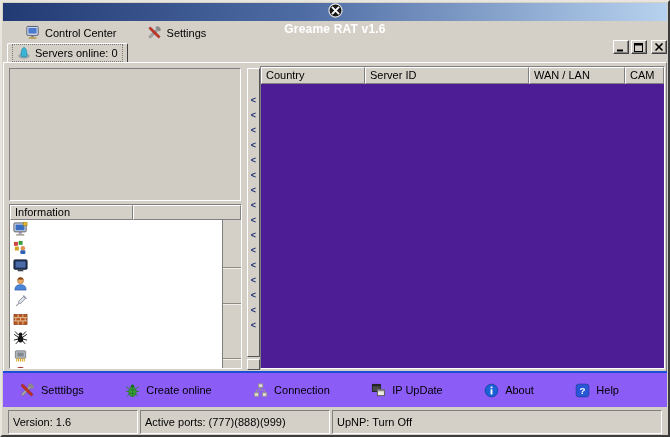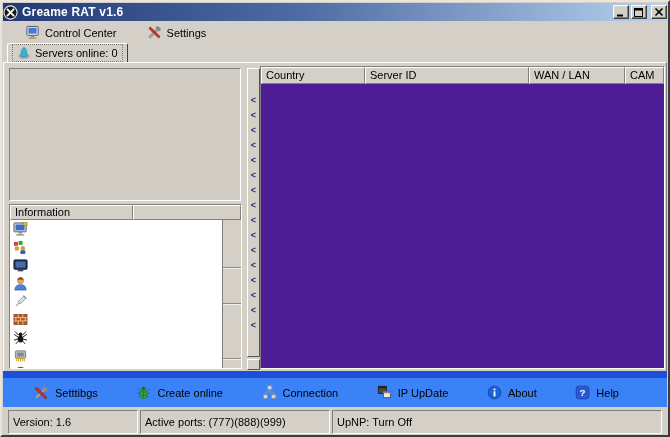--- a/index.html
+++ b/index.html
@@ -3,21 +3,21 @@
 <meta charset="utf-8">
 <style>
   * { box-sizing: border-box; margin: 0; padding: 0; }
   html,body { width:670px; height:437px; background:#fff; font-family:"Liberation Sans",sans-serif; font-size:11px; color:#000; }
   .window { position:relative; width:670px; height:437px; background:#d4d0c8; overflow:hidden;
             border:2px solid; border-color:#e8e5de #3c3c3c #3c3c3c #e8e5de; }
 
   
   .titlebar { position:absolute; left:1px; top:1px; right:1px; height:18px;
               background:linear-gradient(90deg,#223a74 0%,#4e6ca4 45%,#b7d2ee 100%);
-              display:flex; align-items:center; gap:4px; padding:0 0; }
+              display:flex; align-items:center; gap:4px; padding:0 0;flex-direction:column; }
   .titlebar .title { color:#fff; font-weight:bold; font-size:12px; letter-spacing:.2px; }
   .app-icon { width:15px; height:15px; display:block; }
   .win-controls { margin-left:auto; display:flex; gap:2px; align-items:center; }
   .win-btn { width:16px; height:14px; background:#d4d0c8; display:flex; align-items:center; justify-content:center;
              border:1px solid; border-color:#fff #404040 #404040 #fff; box-shadow:inset -1px -1px 0 #808080; }
   .win-btn.close { margin-left:2px; }
 
   
   .menubar { position:absolute; left:1px; top:20px; right:1px; height:21px;
              display:flex; align-items:center; gap:26px; padding-left:20px; }
@@ -57,23 +57,23 @@
   .splitter-stub { position:absolute; left:243px; top:296px; width:13px; height:11px; background:#d4d0c8;
                    border:1px solid; border-color:#fff #555 #555 #fff; }
 
   .server-list { position:absolute; left:256px; top:3px; width:405px; height:303px; background:#4c1d95;
                  border:1px solid; border-color:#808080 #fff #fff #808080; overflow:hidden; }
   .server-list .lv-header { height:17px; }
   .server-list .lv-hcell { line-height:15px; }
   .sc1{width:104px;} .sc2{width:164px;} .sc3{width:96px;} .sc4{flex:1;}
 
   
-  .btoolbar { position:absolute; left:1px; top:369px; right:1px; height:36px; background:#3b82f6;
-              border-top:7px solid #1d4ed8; display:flex; align-items:center; justify-content:space-between;
-              padding:0 48px 0 30px; }
+  .btoolbar { position:absolute; left:1px; top:369px; right:1px; height:36px; background:#8b5cf6;
+              border-top:2px solid #1d4ed8; display:flex; align-items:center; justify-content:space-between;
+              padding:0 48px 0 16px; }
   .btool-item { display:flex; align-items:center; gap:6px; cursor:default; }
 
   
   .statusbar { position:absolute; left:1px; top:406px; right:1px; bottom:1px;
                display:flex; gap:2px; padding:2px 5px 2px 5px; }
   .status-panel { border:1px solid; border-color:#808080 #fff #fff #808080;
                   display:flex; align-items:center; padding:11px 4px; white-space:nowrap; }
   .sp1 { width:130px; } .sp2 { width:190px; } .sp3 { flex:1; }
 
   svg { display:block; }

